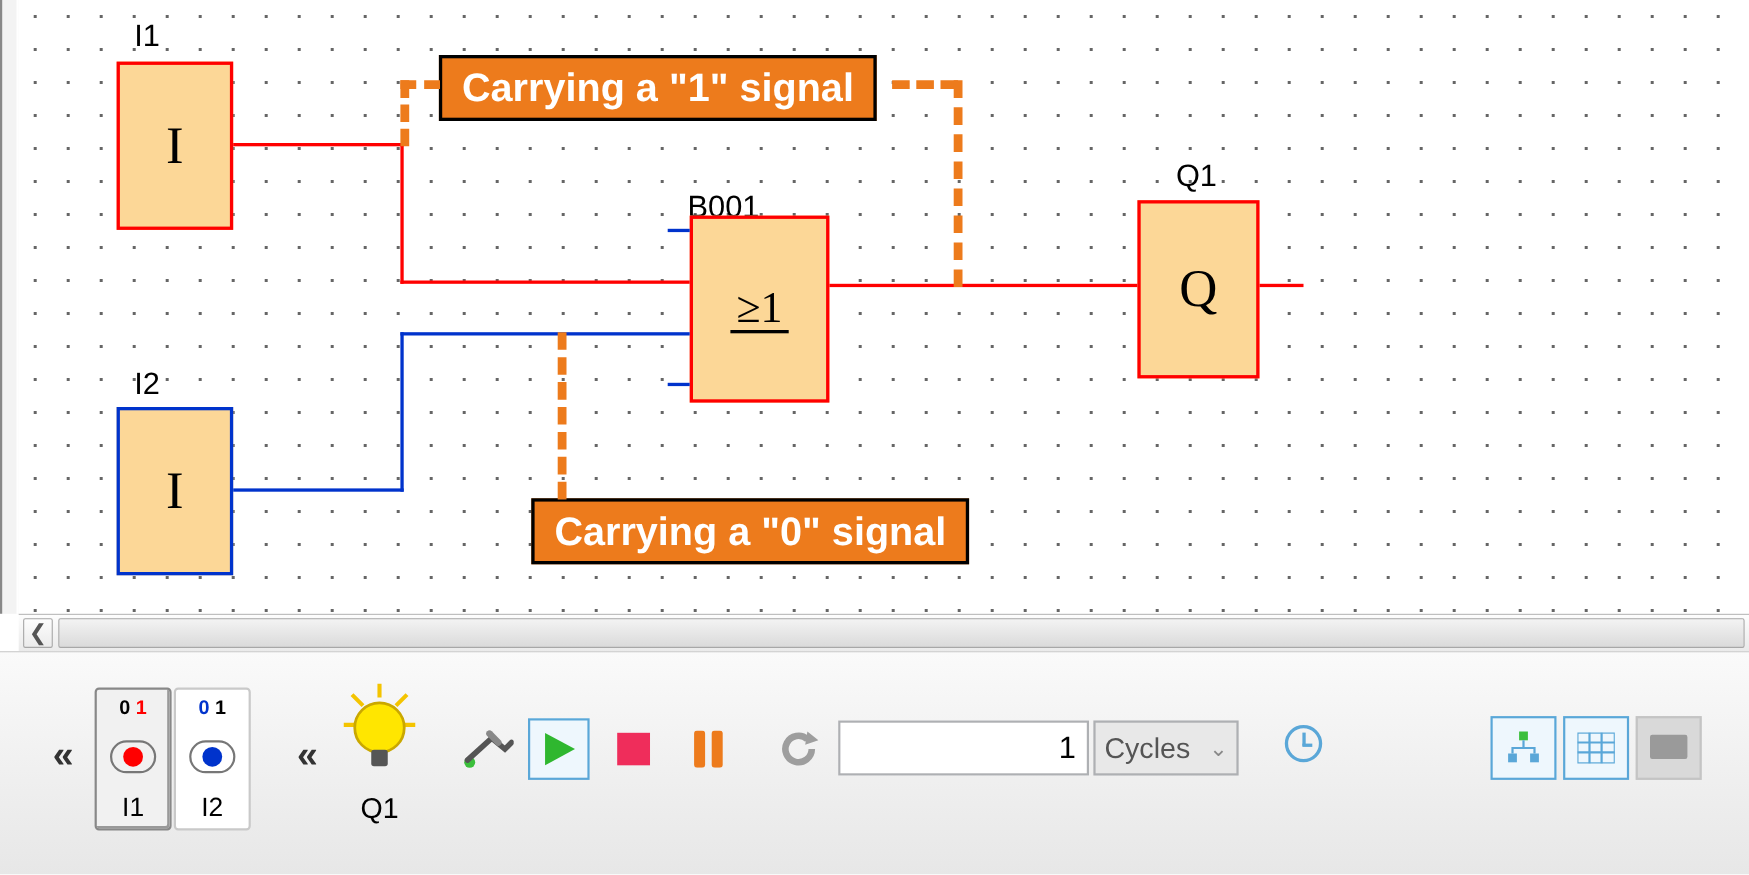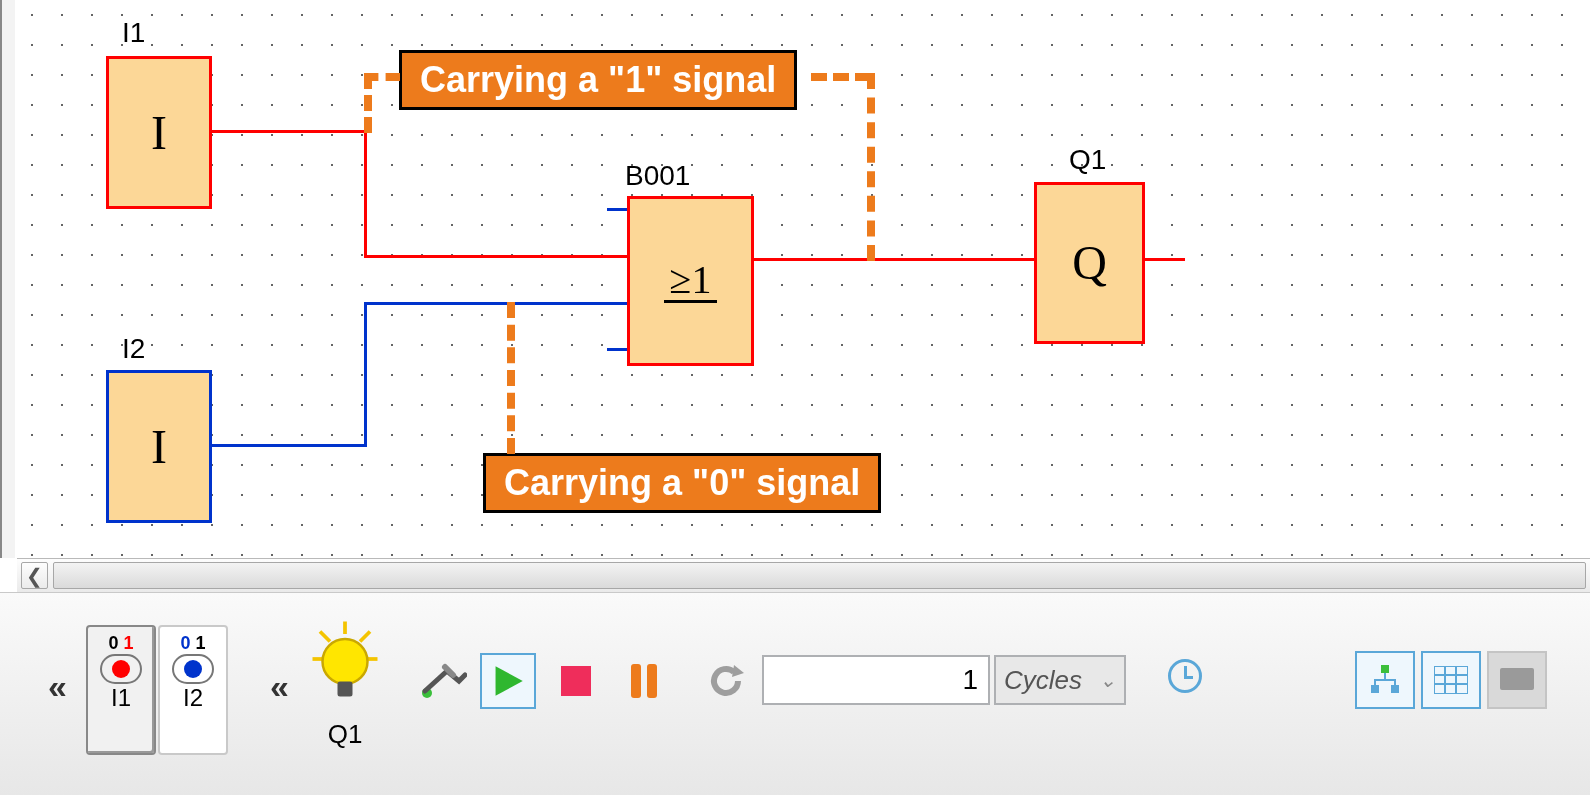--- a/index.html
+++ b/index.html
@@ -84,21 +84,21 @@
   }
   .simbar > * { position:absolute; }
   .chev { font-size:34px; font-weight:bold; color:#333; top:74px; letter-spacing:-10px;}
   .chev.c1 { left:48px; }
   .chev.c2 { left:270px; }
 
   
   .tog {
     width:70px; height:130px; top:32px;
     background:#fff; border:2px solid #c9c9c9; border-radius:4px;
-    display:flex; flex-direction:column; align-items:center; justify-content:flex-start;
+    display:flex; flex-direction:column; align-items:center; justify-content:space-between;
     padding:6px 0 4px 0;
   }
   .tog.active { border-color:#888; box-shadow: -2px -2px 0 #999 inset; background:#f1f1f1;}
   .tog .bits { font-size:18px; font-weight:bold; }
   .tog .bits .on { color:red; }
   .tog .bits .off { color:#0033cc; }
   .tog .dot {
     width:42px; height:30px; border-radius:20px; border:2px solid #777;
     display:flex; align-items:center; justify-content:center;
   }
@@ -128,21 +128,21 @@
 
   .numfield {
     left:762px; top:62px; width:228px; height:50px;
     background:#fff; border:2px solid #aeb0b3;
     font-size:28px; text-align:right; padding:6px 10px;
   }
   .cycles {
     left:994px; top:62px; width:132px; height:50px;
     background:#e8e8e8; border:2px solid #aeb0b3;
     display:flex; align-items:center; justify-content:space-between;
-    padding:0 8px; font-size:26px; color:#555;font-style:italic;
+    padding:0 8px; font-size:26px; color:#555;
   }
   .cycles .arrow { color:#888; font-size:20px;}
   .clock {
     left:1168px; top:66px; font-size:36px; font-weight:bold; color:#000;
     display:flex; align-items:center; gap:10px;
   }
   .clock .ico { width:34px;height:34px;border:3px solid #5aa7d8;border-radius:50%; position:relative;}
   .clock .ico::before{content:"";position:absolute;left:13px;top:4px;width:3px;height:12px;background:#5aa7d8;}
   .clock .ico::after {content:"";position:absolute;left:13px;top:14px;width:9px;height:3px;background:#5aa7d8;}
 
@@ -163,21 +163,21 @@
   <div class="lbl" style="left:105px;top:17px;">I1</div>
   <div class="blk I1">
     <span>I</span>
   </div>
 
   <div class="lbl" style="left:105px;top:333px;">I2</div>
   <div class="blk I2">
     <span>I</span>
   </div>
 
-  <div class="lbl" style="left:608px;top:160px;">B001</div>
+  <div class="lbl" style="left:608px;top:172px;">B001</div>
   <div class="blk B001">
     <span class="sym">≥1</span>
   </div>
   <div class="stub" style="left:590px;top:208px;width:20px;"></div>
   <div class="stub" style="left:590px;top:348px;width:20px;"></div>
 
   <div class="lbl" style="left:1052px;top:144px;">Q1</div>
   <div class="blk Q1">
     <span>Q</span>
   </div>

